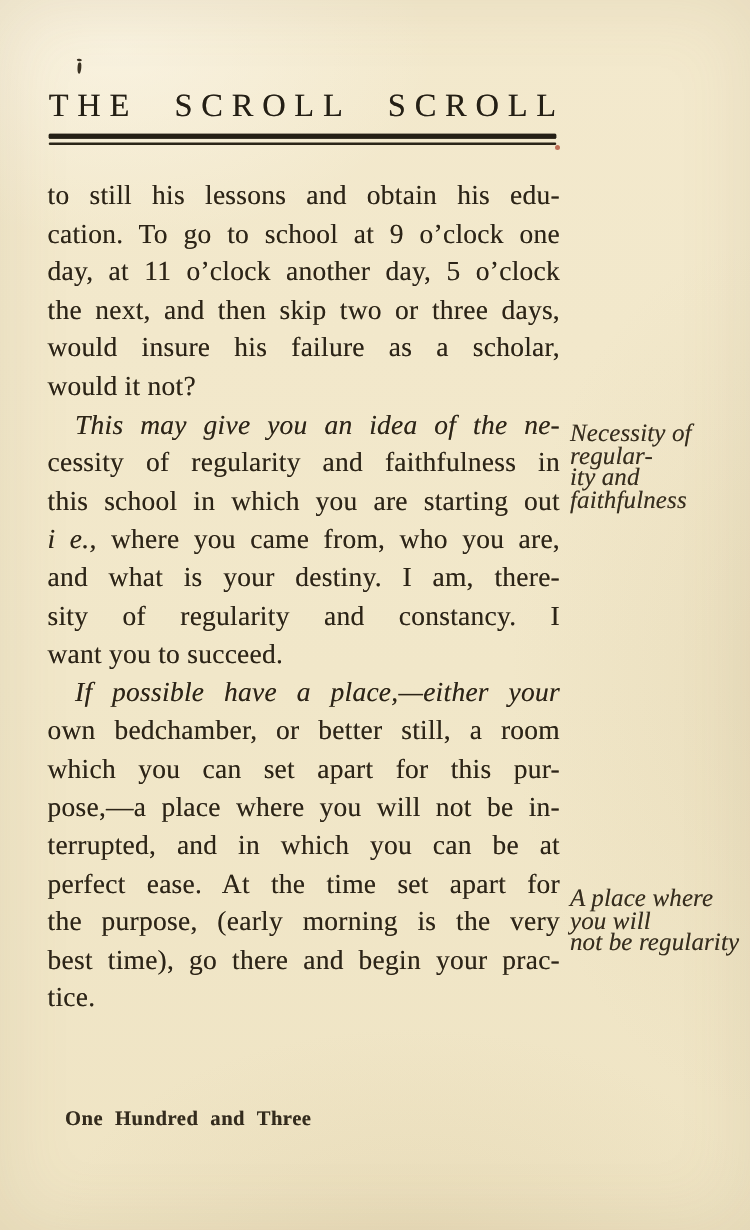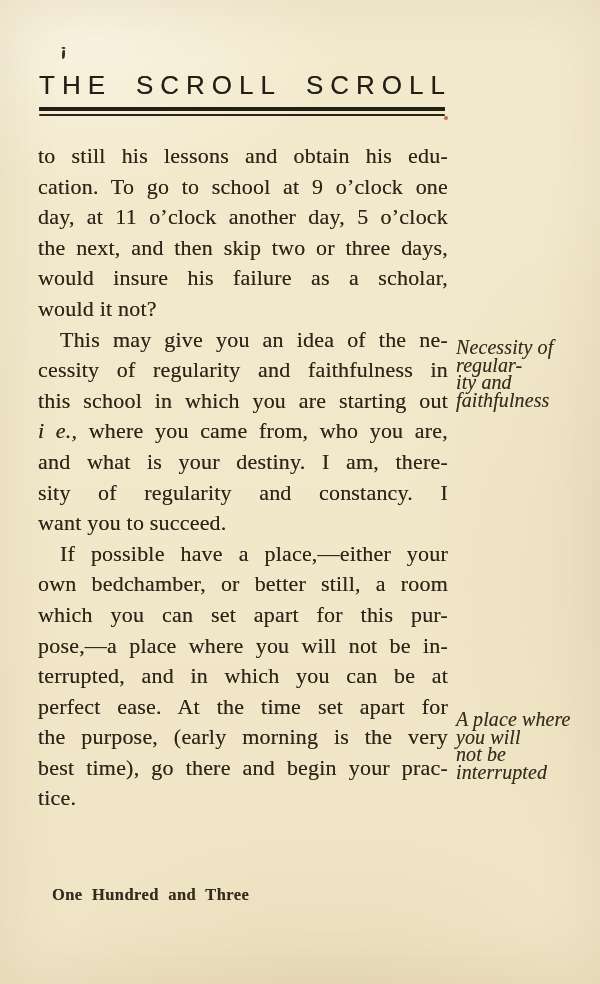--- a/index.html
+++ b/index.html
@@ -13,41 +13,41 @@
       radial-gradient(ellipse 300px 500px at 103% 55%, rgba(208,190,148,0.20), rgba(208,190,148,0) 70%),
       linear-gradient(180deg, #f3e9cd 0%, #f1e7c9 55%, #efe4c4 100%);
     box-shadow: inset 0 0 60px rgba(140,115,70,0.12);
     font-family:"Liberation Serif", serif;
     color:#2c2417;
   }
   
   .masthead{position:absolute;left:39px;top:72px;width:406px;}
   .title{
     display:flex;justify-content:space-between;align-items:baseline;
-    font-family:Liberation Sans, sans-serif;
+    font-family:Liberation Serif, serif;
     font-size:26px;line-height:26px;color:#241f15;
     text-shadow:0 0 0.5px rgba(36,31,21,0.6);
   }
   .title span{letter-spacing:7px;margin-right:-7px;}
   .rule-thick{margin-top:9px;height:4px;background:#241f15;border-radius:1px;box-shadow:0 0 0.5px rgba(36,31,21,.8);}
   .rule-thin{margin-top:3px;height:2px;background:#2b2518;border-radius:1px;}
   .red-dot{position:absolute;right:-3px;top:44px;width:4px;height:4px;border-radius:50%;background:rgba(173,70,45,0.75);}
   .ink-speck{position:absolute;left:62px;top:50px;width:3px;height:9px;background:#3a3222;border-radius:40% 40% 50% 50%;transform:rotate(4deg);}
   .ink-speck:before{content:"";position:absolute;left:-1px;top:-3px;width:4px;height:2px;background:#3a3222;border-radius:50%;}
   
   .text-block{position:absolute;left:38px;top:141px;width:410px;}
   .line{
     font-size:22px;line-height:30.6px;
     letter-spacing:0.2px;
     text-align:justify;text-align-last:justify;
     white-space:normal;
     text-shadow:0 0 0.4px rgba(44,36,23,0.55);
   }
   .line.last{text-align-last:left;}
-  .line.indent{text-indent:22px;}
+  .line.indent{text-indent:22px;font-style:italic;}
   .ital{font-style:italic;}
   
   .margin-note{
     position:absolute;left:456px;width:136px;
     font-style:italic;font-size:20px;line-height:17.5px;
     color:#362d1e;letter-spacing:0.1px;
     text-shadow:0 0 0.3px rgba(54,45,30,0.5);
   }
   .note-1{top:339px;}
   .note-2{top:711px;}
@@ -112,18 +112,18 @@
 
   </main>
 
   <aside class="margin-note note-1">
     <div class="note-line">Necessity of regular-</div>
     <div class="note-line">ity and faithfulness</div>
   </aside>
 
   <aside class="margin-note note-2">
     <div class="note-line">A place where you will</div>
-    <div class="note-line">not be interrupted</div>
+    <div class="note-line">not be regularity</div>
   </aside>
 
   <footer class="folio">One Hundred and Three</footer>
 
 </div>
 
 </body></html>

